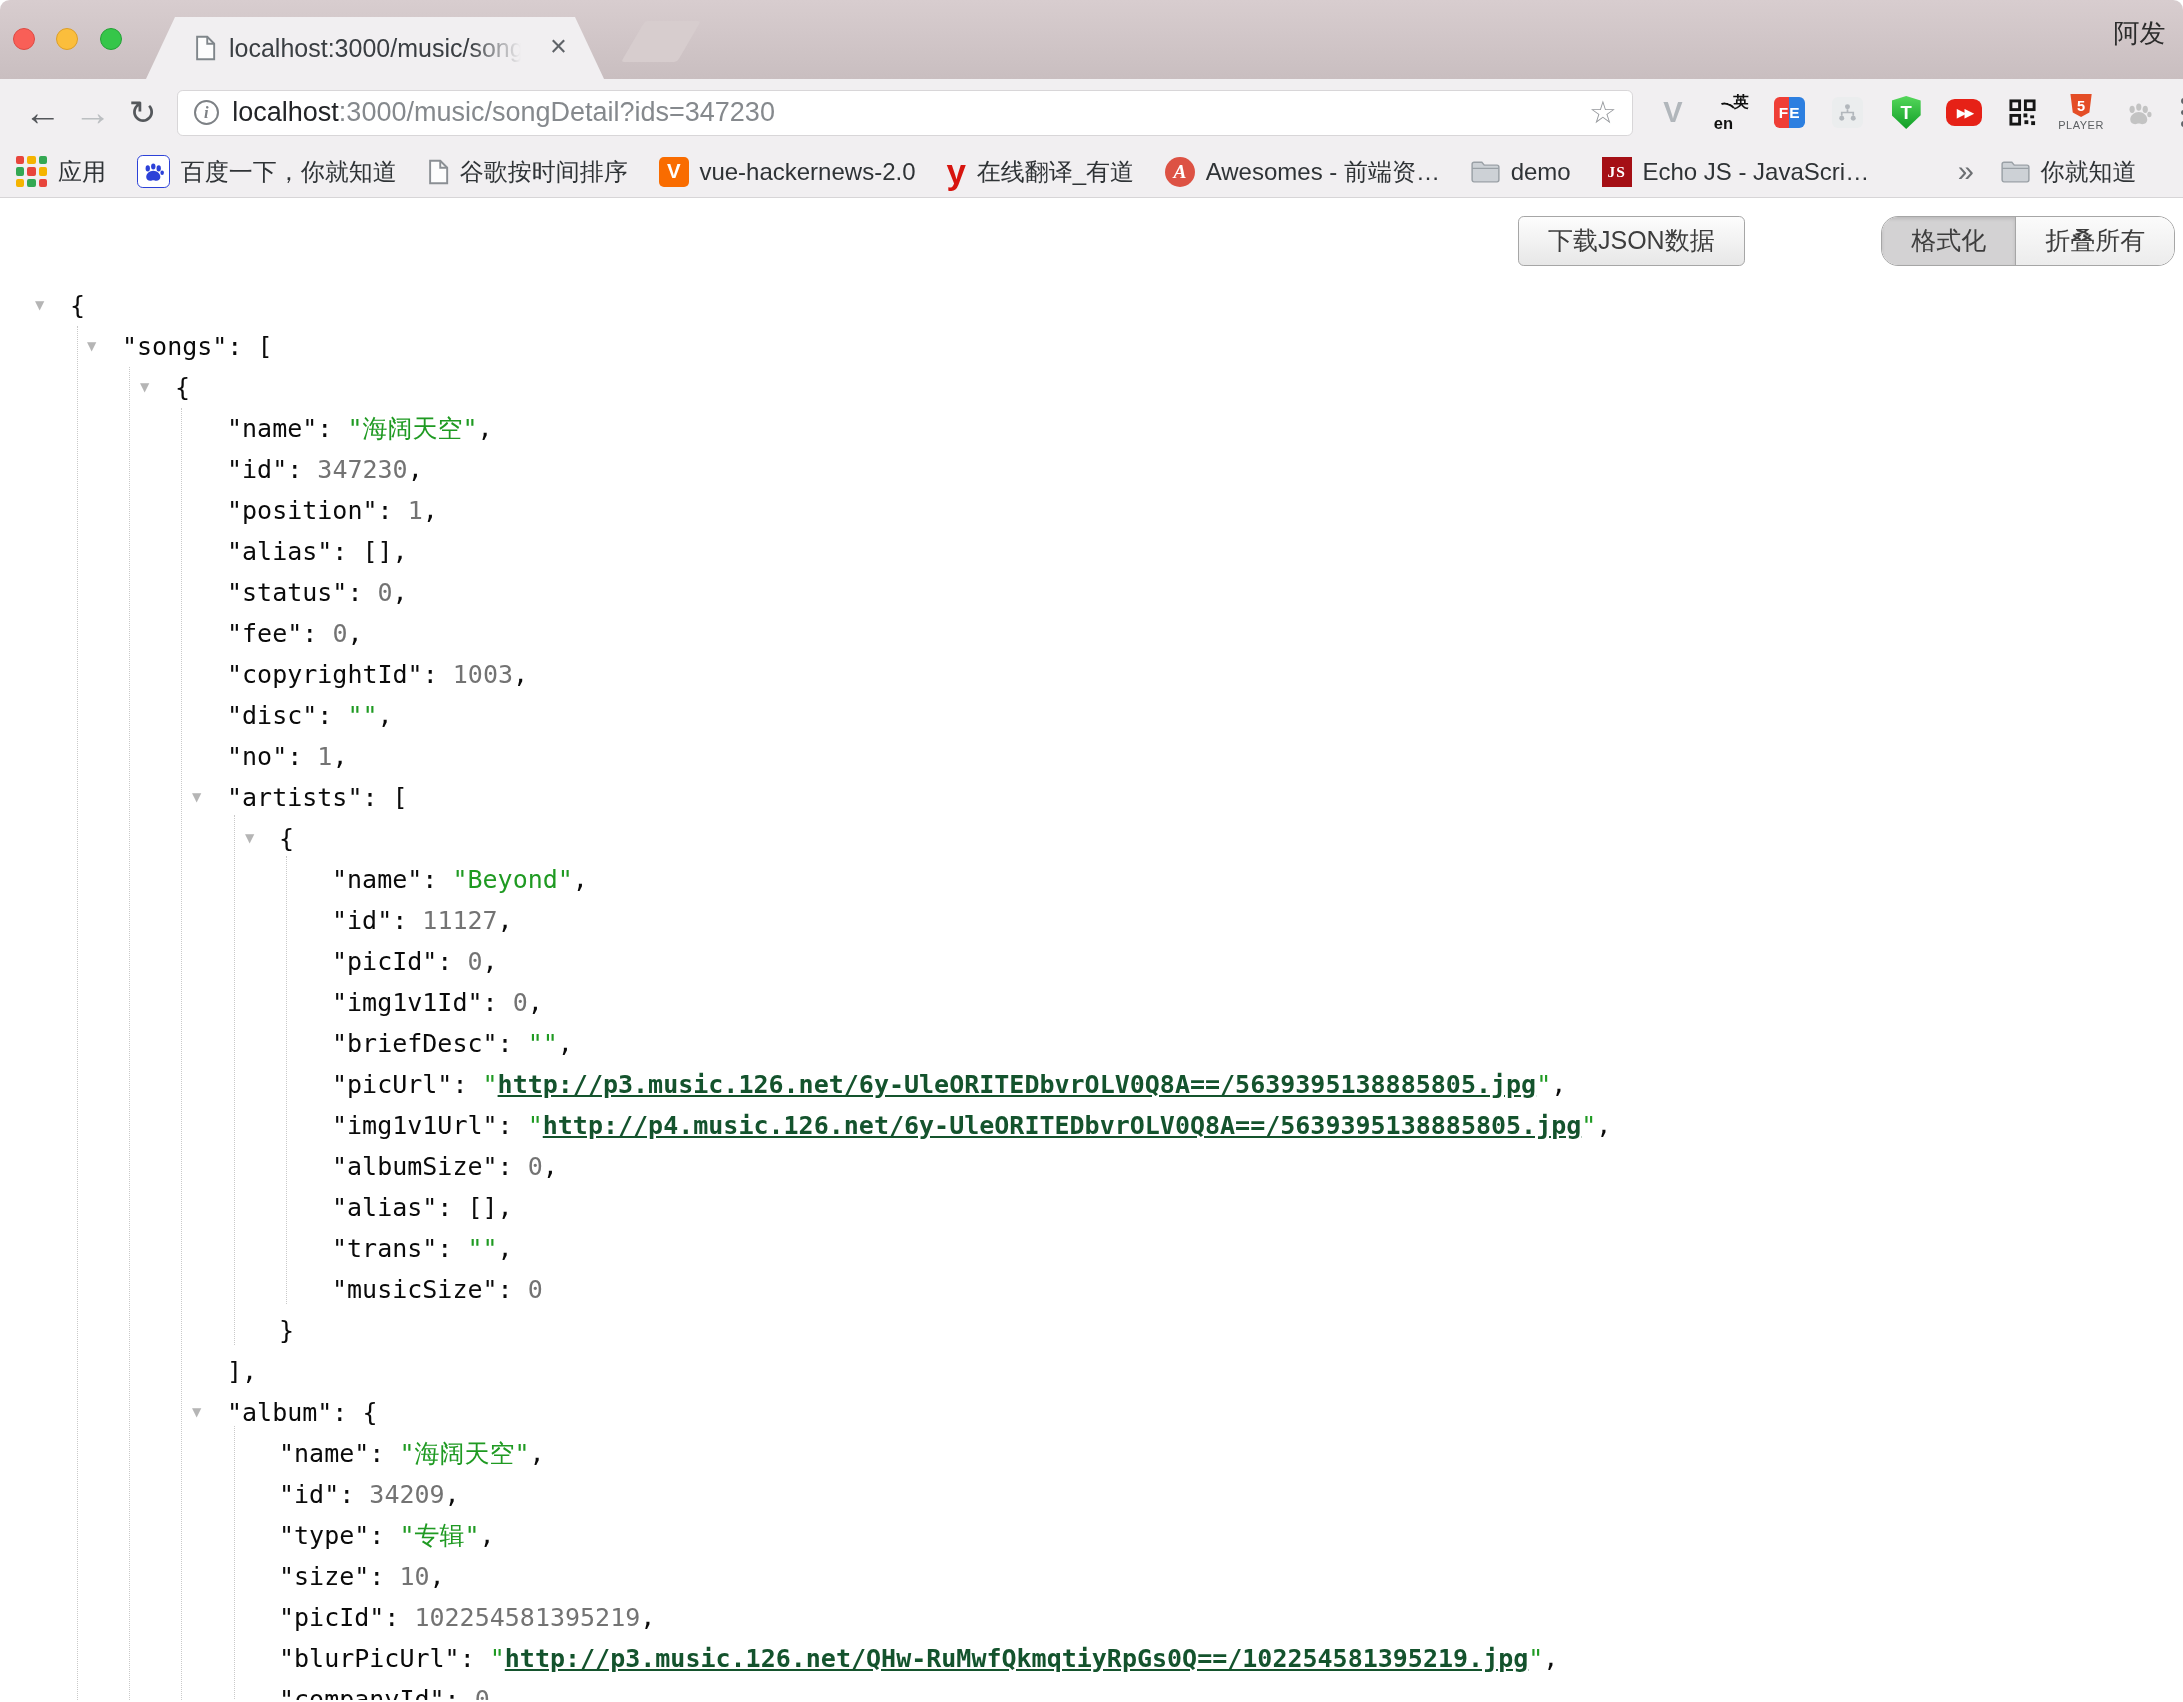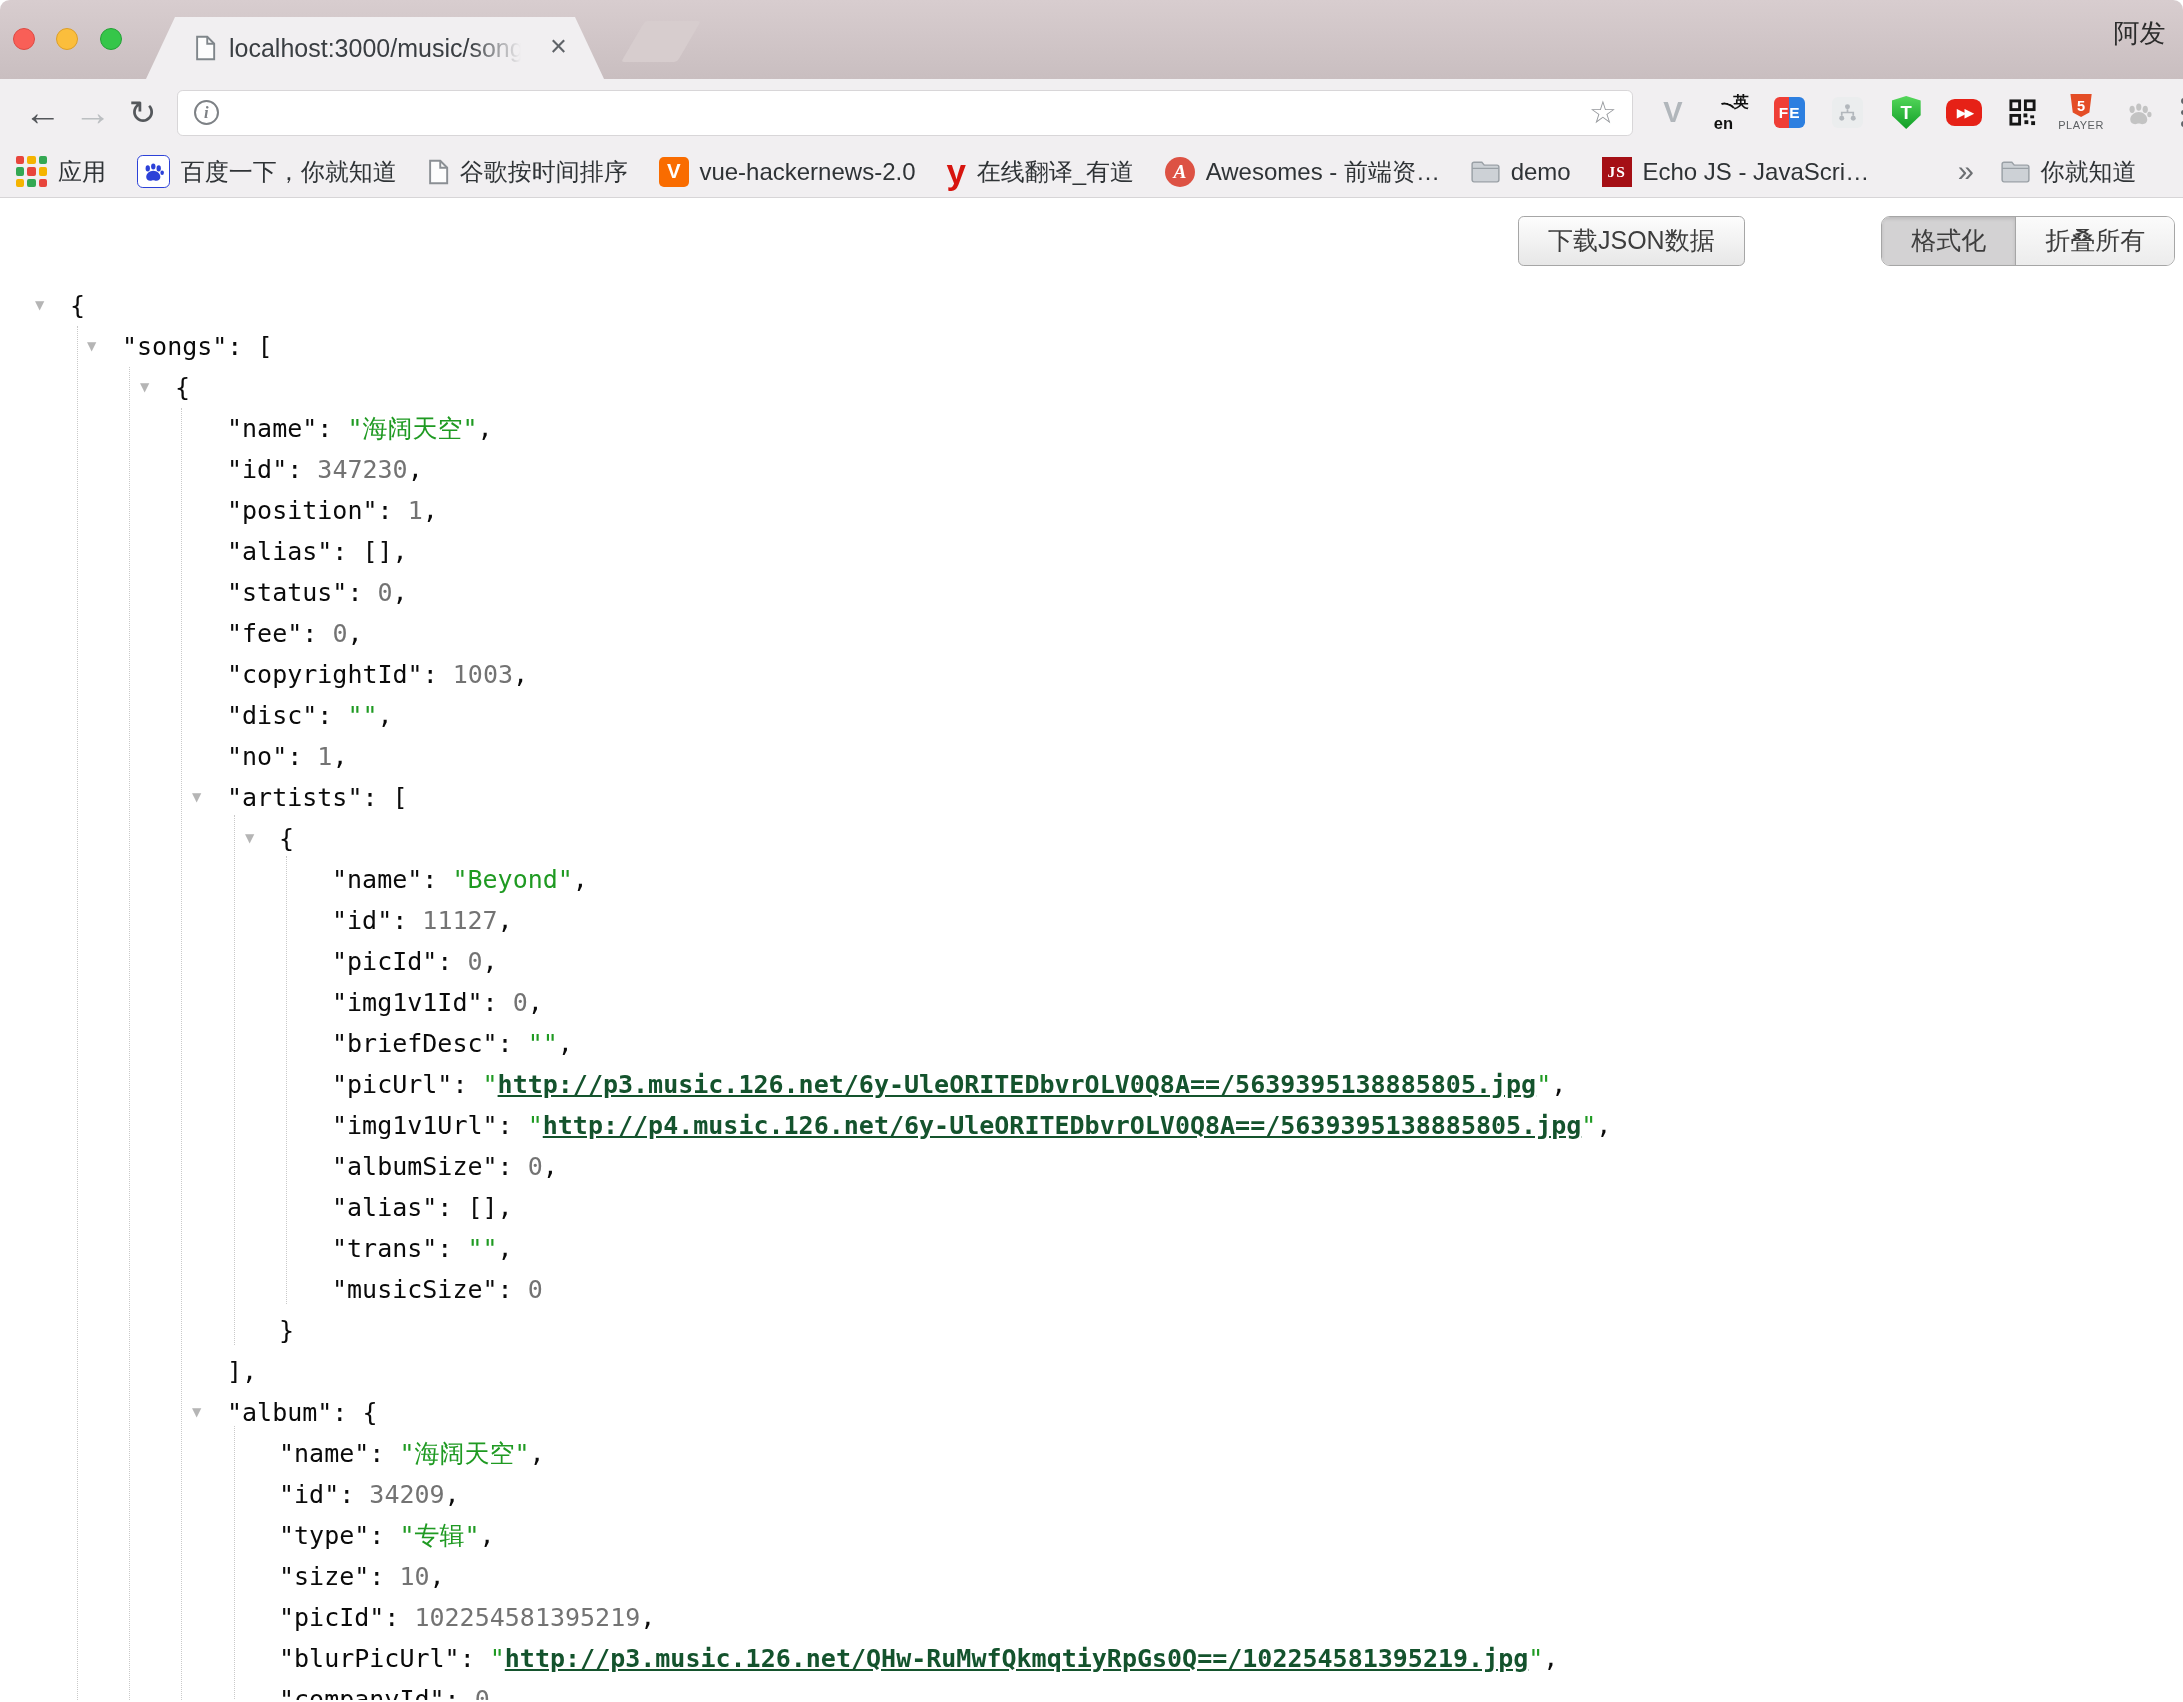--- a/index.html
+++ b/index.html
@@ -101,21 +101,21 @@
   .ic-paw svg{width:30px;height:30px;}
   .svg-qr{width:29px;height:29px;}
 
   
   .content{position:relative;height:1502px;background:#fff;overflow:hidden;}
   .btn{position:absolute;top:17.5px;height:50px;display:flex;align-items:center;font-size:25px;color:#3d3d3d;
     background:linear-gradient(#fdfdfd,#e7e7e7);border:1.9px solid #a6a6a6;border-radius:5.8px;
     padding:0 29px;cursor:pointer;white-space:nowrap;}
   .download-btn{left:1518px;}
   .seg{position:absolute;right:7.8px;top:17.5px;height:50px;display:flex;border:1.9px solid #a6a6a6;
-    border-radius:9px;overflow:hidden;}
+    border-radius:17px;overflow:hidden;}
   .seg-btn{display:flex;align-items:center;padding:0 29px;font-size:25px;color:#3d3d3d;cursor:pointer;
     background:linear-gradient(#fbfbfb,#ececec);white-space:nowrap;}
   .seg-btn.active{background:#d3d2d3;box-shadow:inset 0 1.9px 3.9px rgba(0,0,0,.12);}
   .seg-btn + .seg-btn{border-left:1.9px solid #a6a6a6;}
 
   
   .json{position:absolute;left:0;top:87px;font-family:"DejaVu Sans Mono","Liberation Mono",monospace;
     font-size:25px;line-height:41px;white-space:pre;}
   .jline{position:relative;height:41px;}
   .tri{position:absolute;top:0;font-size:15.5px;color:#b5b5b5;cursor:pointer;line-height:41px;}
@@ -148,20 +148,21 @@
   <div class="newtab-btn"></div>
   <span class="profile-name">阿发</span>
 </div>
 
 <div class="toolbar">
   <span class="nav-btn back"></span>
   <span class="nav-btn fwd disabled"></span>
   <span class="nav-btn reload"></span>
   <div class="omnibox">
     <span class="info-i"></span>
+    <span class="url-text"><span class="host">localhost</span><span>:3000/music/songDetail?ids=347230</span></span>
     <span class="star"></span>
   </div>
   <div class="ext-row" id="ext-row">
       <span class="ext">
         <span class="ic ic-vuegray">V</span>
       </span>
       <span class="ext">
         <span class="ic ic-translate">
           <span class="t1">英</span>
           <span class="t2">en</span>

